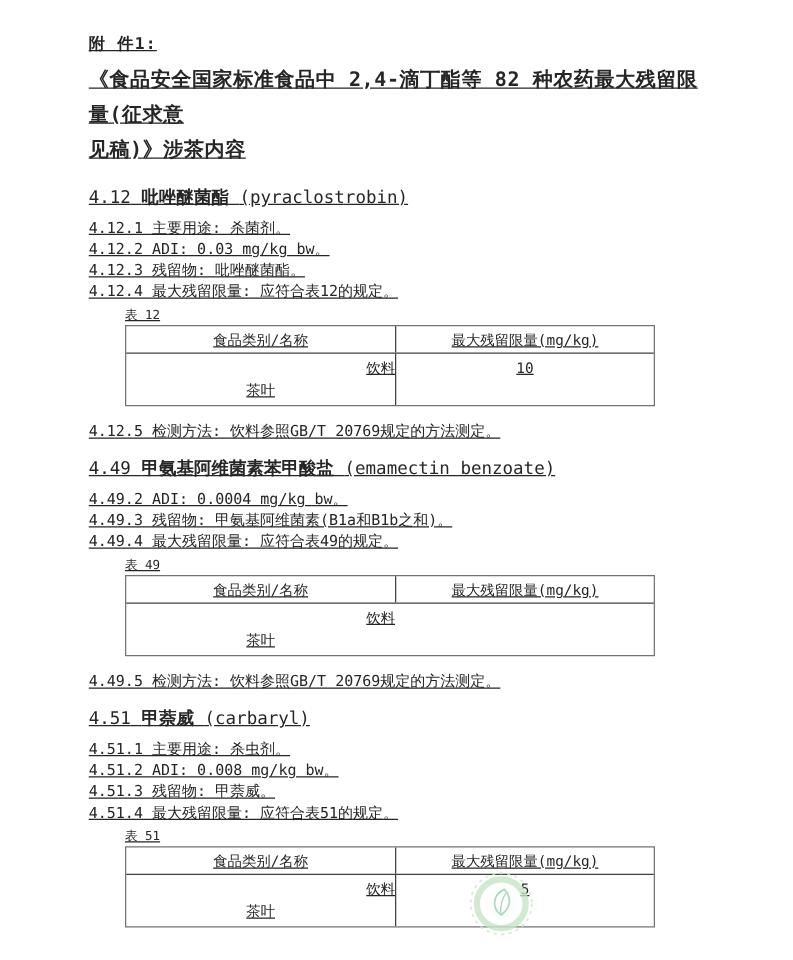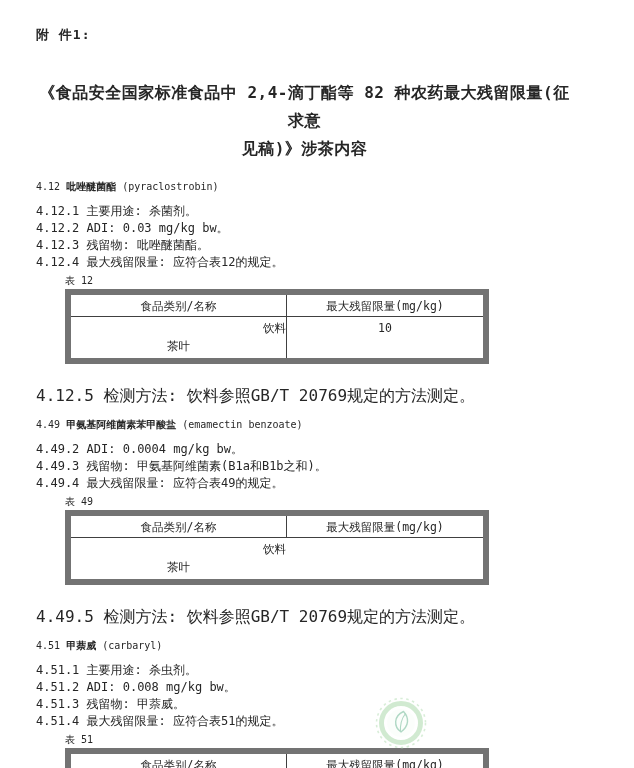--- a/index.html
+++ b/index.html
@@ -6,64 +6,65 @@
   body {
     width:634px; height:768px;
     background:#ffffff;
     position:relative;
     overflow:hidden;
     font-family:"DejaVu Sans Mono","DejaVu Sans",sans-serif;
     color:#262626;
   }
   .page {
     position:absolute; inset:0;
-    padding:26px 61px 0 36px;
+    padding:26px 61px 0 71px;
     box-sizing:border-box;
+    text-decoration:underline;
   }
   .attachment {
     font-size:13px; font-weight:bold; letter-spacing:1px;
   }
   .doc-title {
-    margin-top:35px; margin-bottom:16px;
+    margin-top:6px; margin-bottom:16px;
     font-size:16px; font-weight:bold;
-    text-align:center; line-height:28px;
+    text-align:left; line-height:28px;
     letter-spacing:0.5px;
   }
   .sec-heading {
     margin:13px 0 8px 0;
-    font-size:10px; line-height:16px;
+    font-size:14px; line-height:16px;
   }
   .sec-heading .sec-name { font-weight:bold; }
   .body-line {
     font-size:12px; line-height:17px;
     white-space:pre;
   }
   .table-caption {
     width:424px; margin:3px 0 1px 29px;
     font-size:10px; text-align:left;
   }
   .mrl-table {
     width:424px; margin-left:29px;
-    border:6px solid #737373;
+    border:1px solid #737373;
     font-size:11.5px; line-height:14px;
     box-sizing:border-box;
   }
   .thead { display:flex; border-bottom:1px solid #404040; }
   .th1 { width:215px; text-align:center; padding:4px 0 3px; }
   .th2 { flex:1; border-left:1px solid #404040; text-align:center; padding:4px 0 3px; }
   .tbody { display:flex; }
   .tb1 { width:215px; padding:4px 0 5px; box-sizing:border-box; }
   .tb1 .cat { text-align:right; padding-left:5px; }
   .tb1 .item { text-align:center; margin-top:4px; }
   .tb2 {
     flex:1; border-left:1px solid #404040;
     display:flex; flex-direction:column; justify-content:flex-start;
     text-align:center; padding:4px 0 5px; box-sizing:border-box;
   }
-  .detect { font-size:16px; line-height:17px; margin-top:23px; white-space:pre; }
+  .detect { font-size:12px; line-height:17px; margin-top:12px; white-space:pre; }
   .watermark {
     position:absolute; left:374px; top:696px;
     width:54px; height:54px;
     opacity:0.8; pointer-events:none;
   }
 </style>
 </head>
 <body>
 
 <div class="page">

